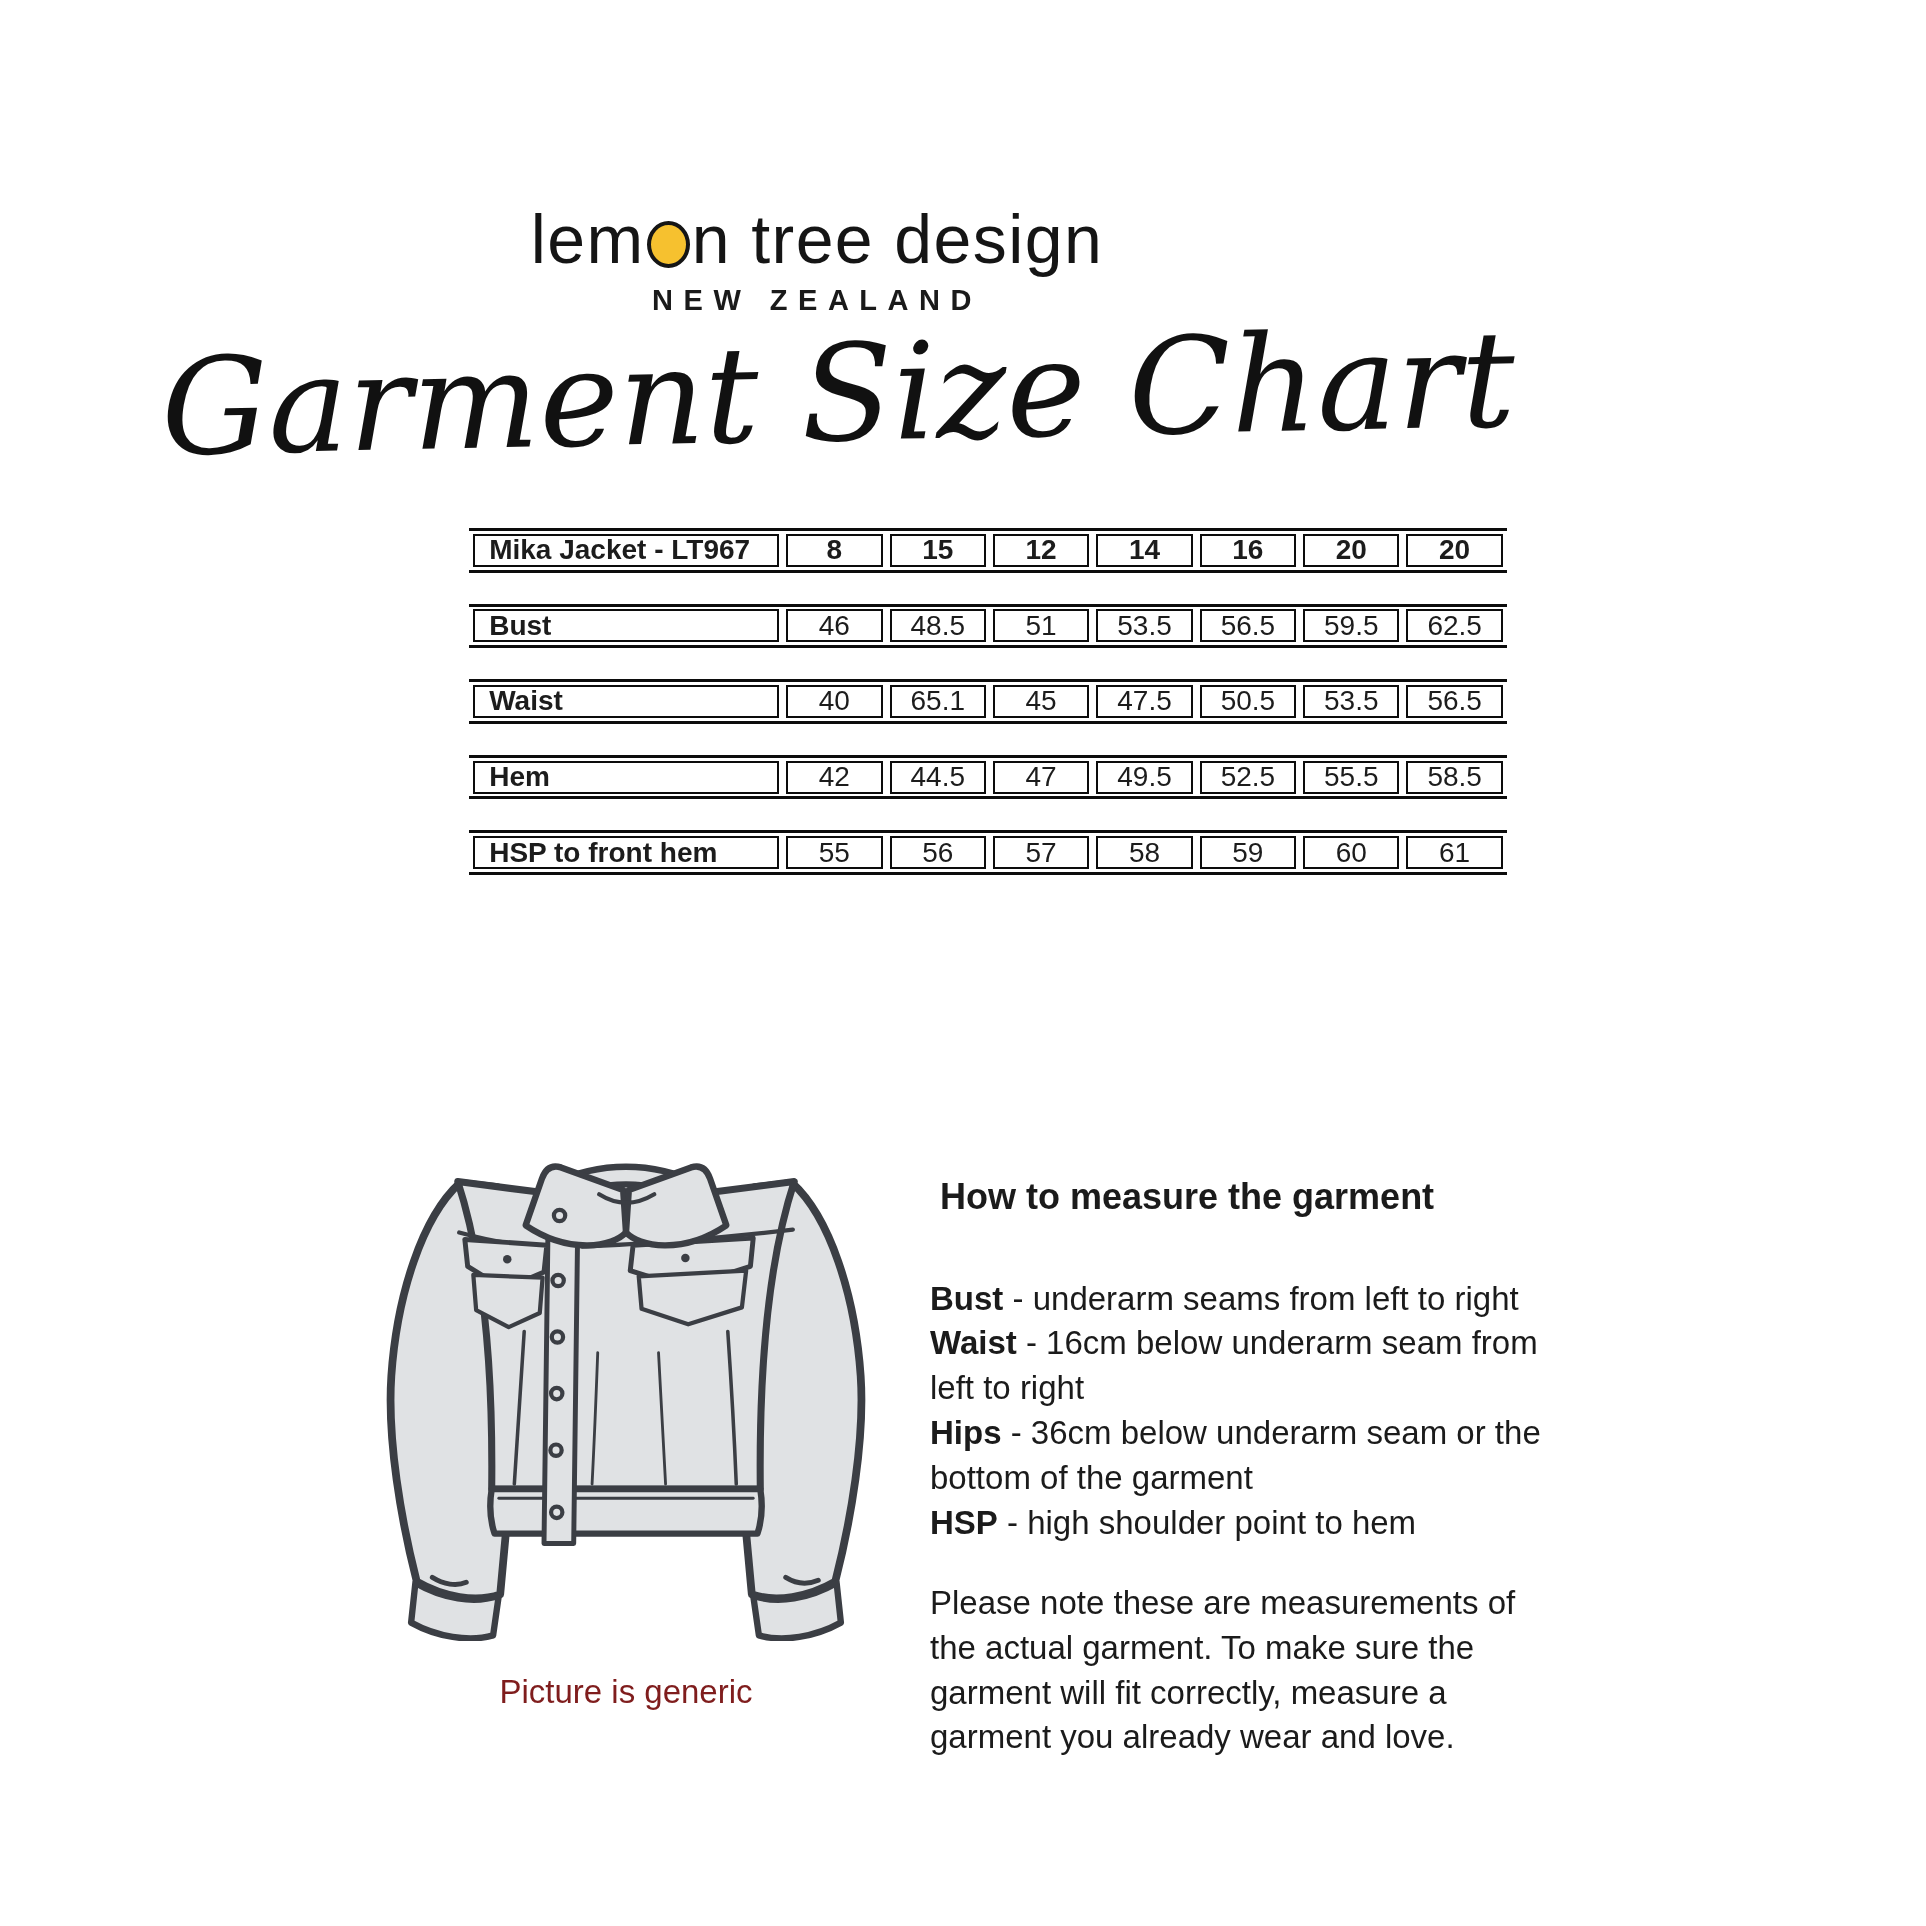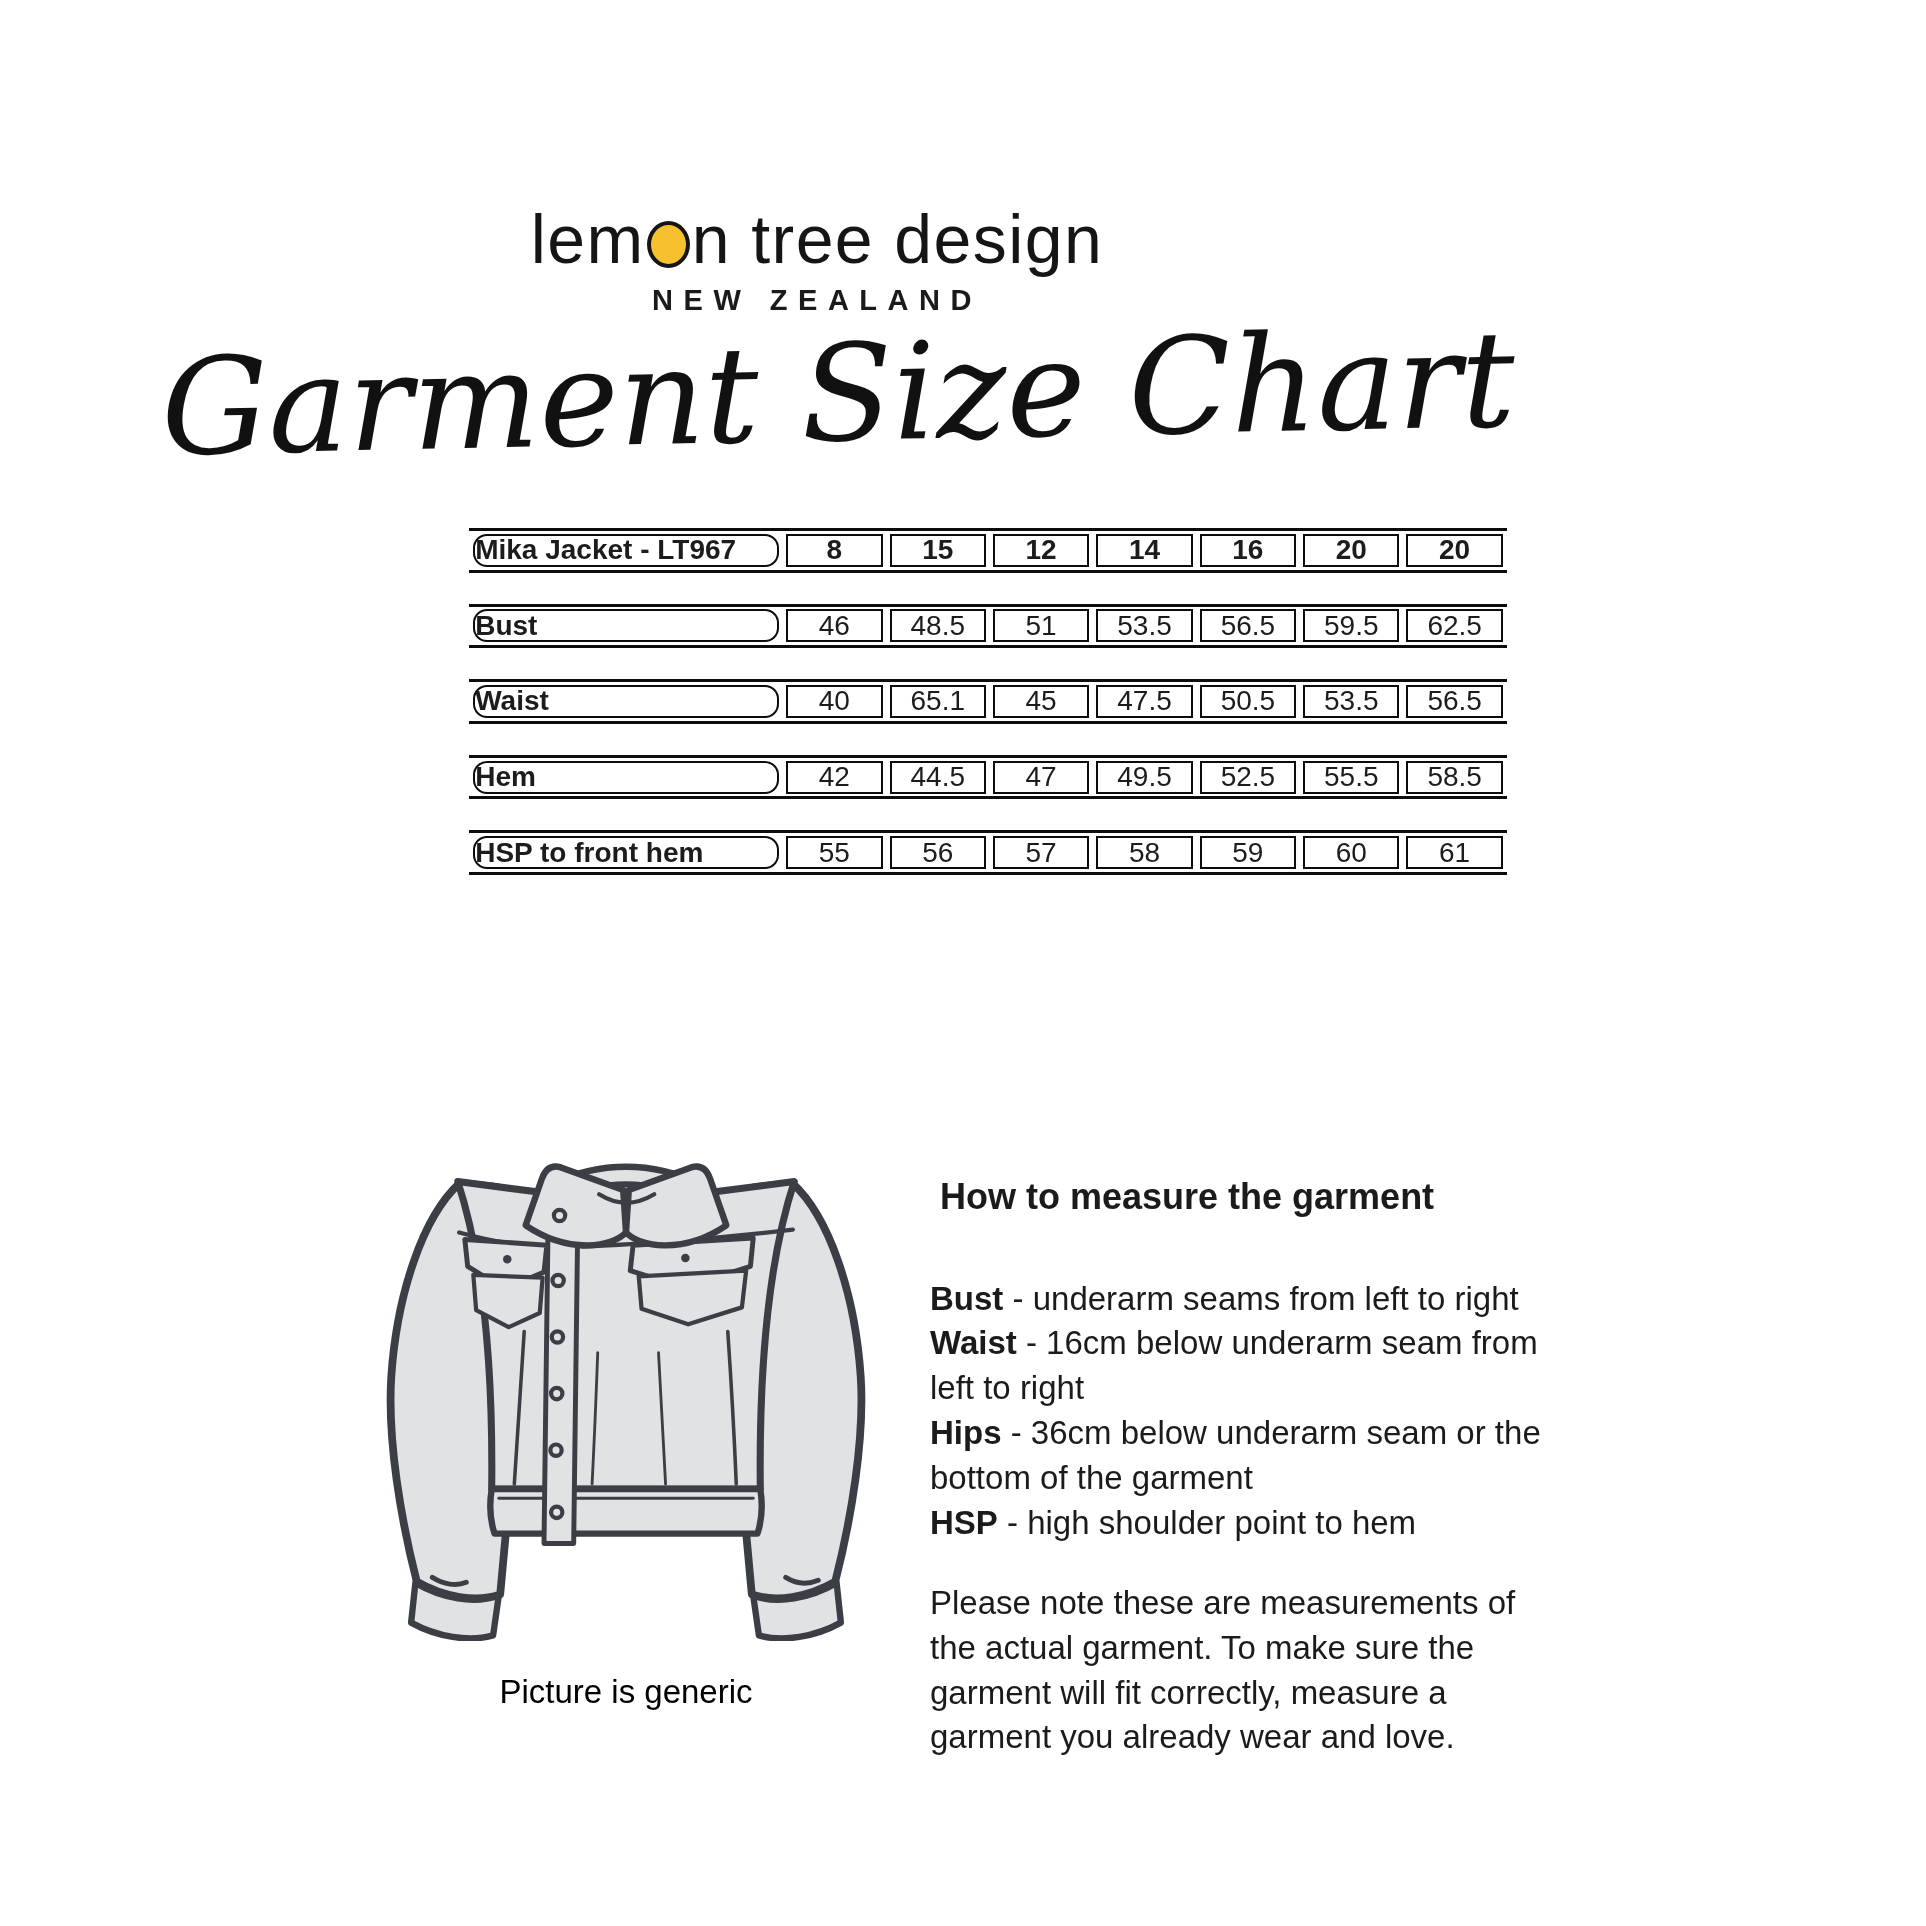--- a/index.html
+++ b/index.html
@@ -29,28 +29,28 @@
   .size-table{position:absolute;left:469px;top:528px;width:1038px;}
   .strip{
     box-sizing:border-box;border-top:3.5px solid #0c0c0c;border-bottom:3.5px solid #0c0c0c;
     padding:2.8px 4.2px;display:flex;gap:7px;margin-bottom:31px;background:#fff;
   }
   .cell{
     box-sizing:border-box;border:2.1px solid #0c0c0c;height:33px;
     display:flex;align-items:center;justify-content:center;
     font-size:28px;background:#fff;white-space:nowrap;
   }
-  .cell.label{flex:0 0 306px;justify-content:flex-start;font-weight:bold;border-radius:14px;}
+  .cell.label{flex:0 0 306px;justify-content:flex-start;padding-left:14px;font-weight:bold;}
   .cell.val{flex:1;}
   .strip.header .cell{font-weight:bold;}
 
   
   .jacket-wrap{position:absolute;left:385px;top:1125px;width:482px;height:516px;}
   .jacket-wrap svg{width:100%;height:100%;display:block;}
-  .caption{position:absolute;left:385px;top:1673px;width:482px;text-align:center;font-size:33px;color:#000000;}
+  .caption{position:absolute;left:385px;top:1673px;width:482px;text-align:center;font-size:33px;color:#7f1d1d;}
 
   
   .howto{position:absolute;left:930px;top:1167px;width:636px;color:#1b1b1b;}
   .howto h2{margin:10px;font-size:36px;font-weight:bold;line-height:1.1;}
   .measure-list{margin-top:60px;font-size:33px;line-height:1.36;}
   .measure-list p{margin:0;}
   .note{margin-top:35px;font-size:33px;line-height:1.36;}
 </style>
 </head>
 <body>

